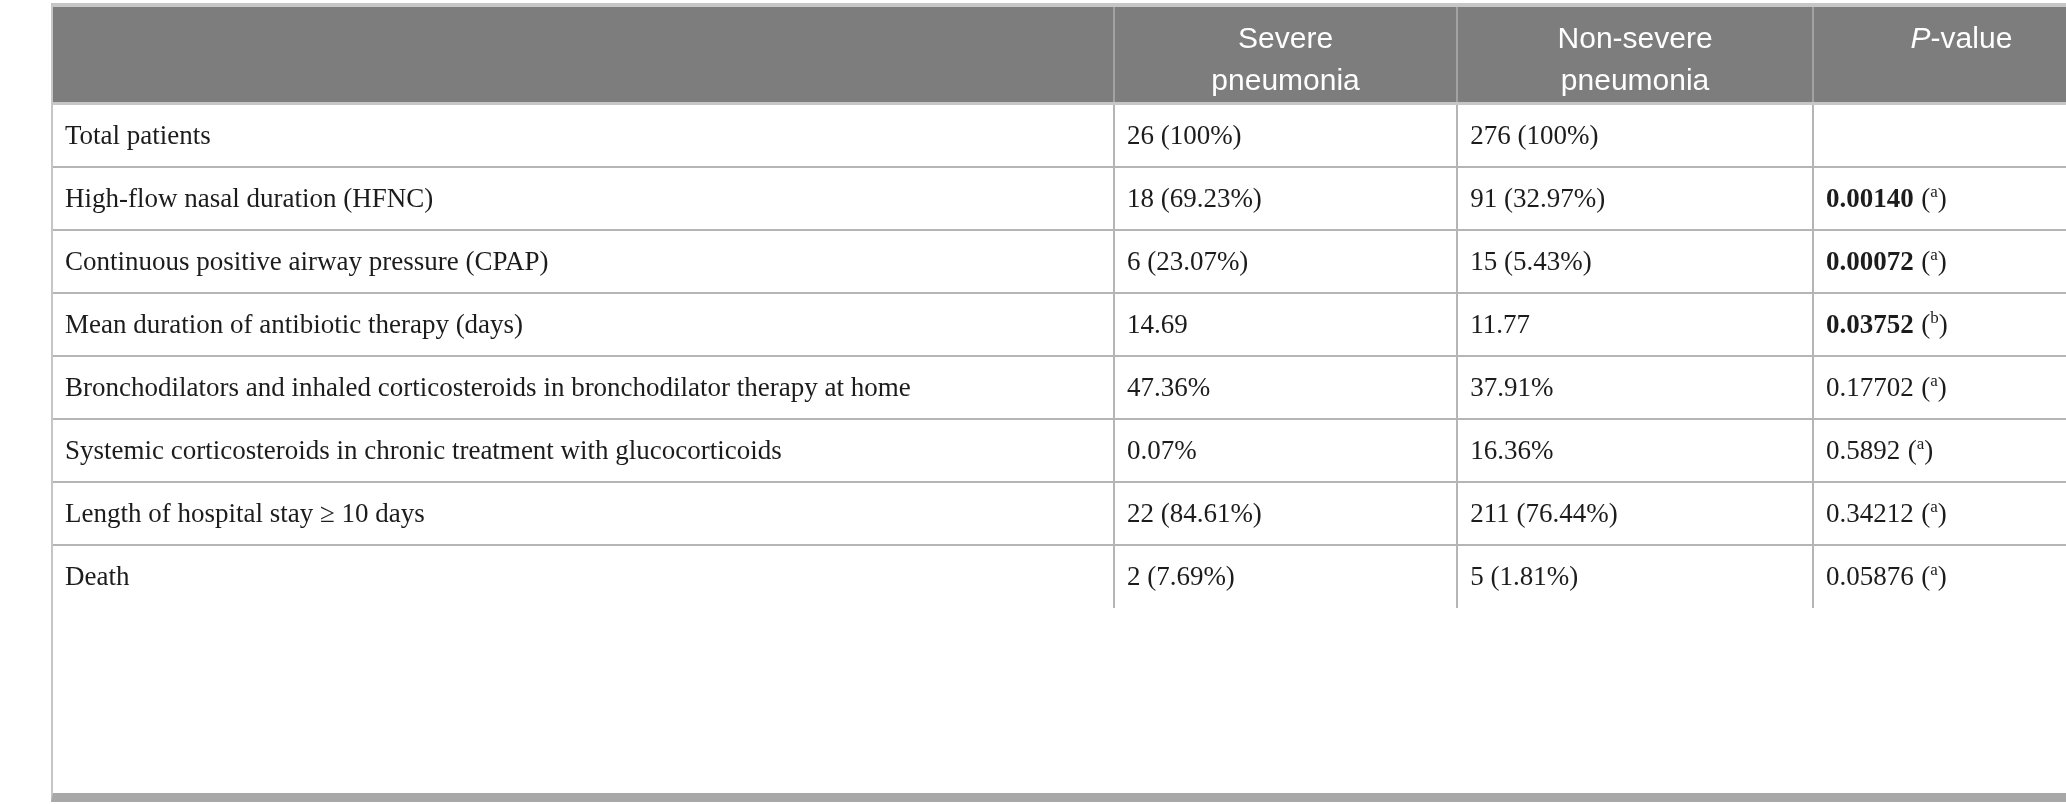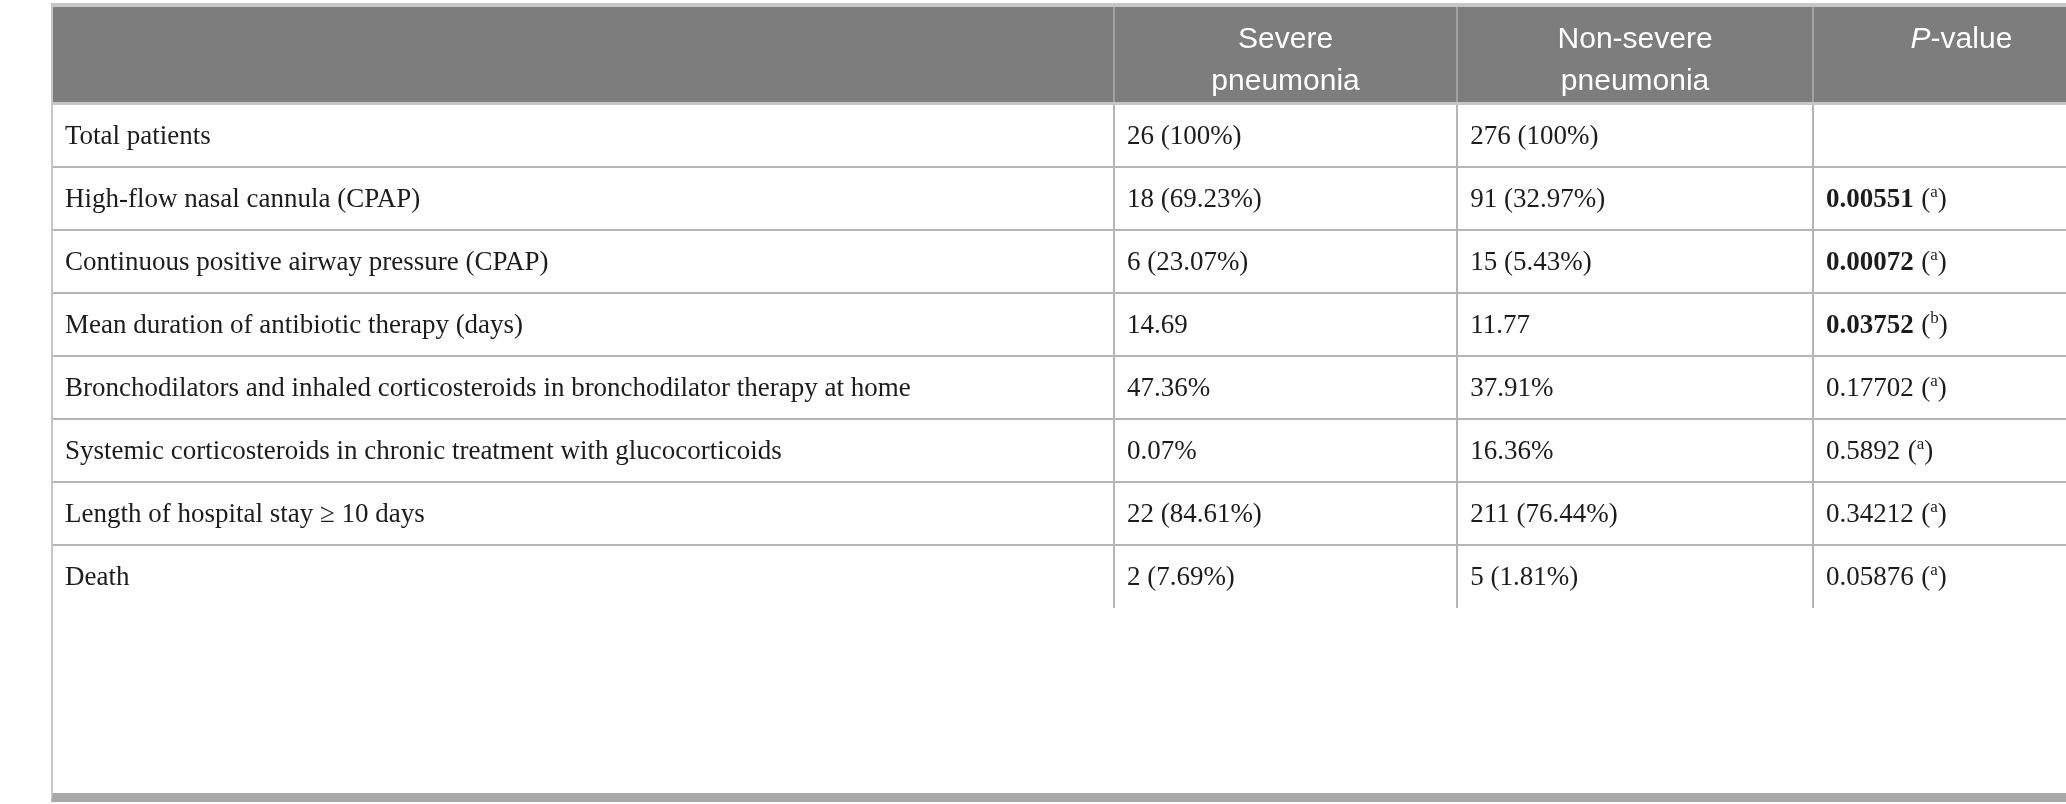--- a/index.html
+++ b/index.html
@@ -92,24 +92,24 @@
         </tr>
       </thead>
       <tbody>
           <tr>
             <td class="label-cell">Total patients</td>
             <td class="value-cell">26 (100%)</td>
             <td class="value-cell">276 (100%)</td>
             <td class="value-cell pvalue-cell"></td>
           </tr>
           <tr>
-            <td class="label-cell">High-flow nasal cannula (CPAP)</td>
+            <td class="label-cell">High-flow nasal duration (HFNC)</td>
             <td class="value-cell">18 (69.23%)</td>
             <td class="value-cell">91 (32.97%)</td>
-            <td class="value-cell pvalue-cell"><span class="pv bold">0.00551</span><span class="marker"><span>(</span><sup>a</sup><span>)</span></span></td>
+            <td class="value-cell pvalue-cell"><span class="pv bold">0.00140</span><span class="marker"><span>(</span><sup>a</sup><span>)</span></span></td>
           </tr>
           <tr>
             <td class="label-cell">Continuous positive airway pressure (CPAP)</td>
             <td class="value-cell">6 (23.07%)</td>
             <td class="value-cell">15 (5.43%)</td>
             <td class="value-cell pvalue-cell"><span class="pv bold">0.00072</span><span class="marker"><span>(</span><sup>a</sup><span>)</span></span></td>
           </tr>
           <tr>
             <td class="label-cell">Mean duration of antibiotic therapy (days)</td>
             <td class="value-cell">14.69</td>

